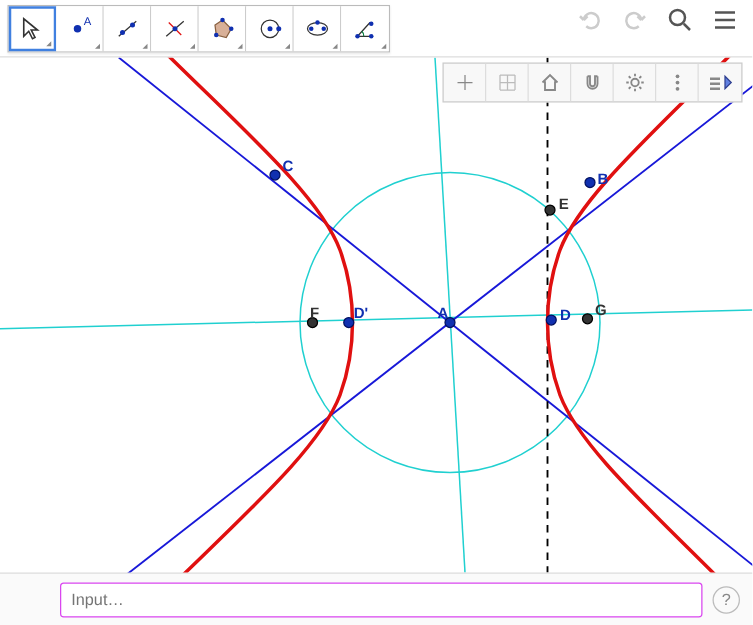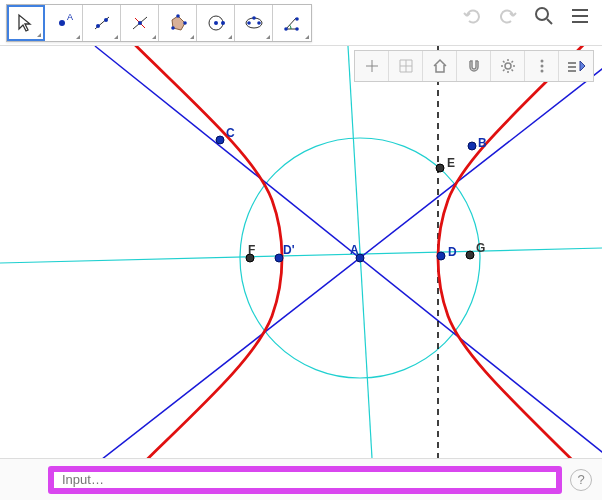--- a/index.html
+++ b/index.html
@@ -11,21 +11,21 @@
 .tool.selected{border:2px solid #4080e0;width:38px;height:36px}
 .tool::after{content:"";position:absolute;bottom:2px;right:2px;width:0;height:0;border-left:4px solid transparent;border-bottom:4px solid #888}
 .topright{margin-left:auto;display:flex;align-items:center;gap:12px;padding-right:4px}
 .ico{width:24px;height:24px;display:flex;align-items:center;justify-content:center;color:#666;cursor:pointer}
 .ico.disabled{color:#ccc;pointer-events:none}
 .secondbar{position:absolute;top:50px;right:8px;display:flex;border:1px solid #ccc;background:#f8f8f8;z-index:9}
 .sbtn{width:34px;height:30px;border-right:1px solid #ddd;display:flex;align-items:center;justify-content:center;cursor:pointer;color:#777}
 .sbtn:last-child{border-right:none}
 .canvas{position:absolute;top:0;left:0;width:602px;height:458px;z-index:1}
 .inputbar{position:absolute;bottom:0;left:0;right:0;height:42px;border-top:1px solid #ddd;background:#fafafa;display:flex;align-items:center;padding:0 10px;gap:8px}
-.inputbar input{flex:1;height:28px;border:6px solid #d946ef;border-radius:3px;padding:0 8px;font-size:13px;color:#333;margin-left:38px}
+.inputbar input{flex:1;height:28px;border:1px solid #d946ef;border-radius:3px;padding:0 8px;font-size:13px;color:#333;margin-left:38px}
 .help{width:22px;height:22px;border:1px solid #bbb;border-radius:50%;display:flex;align-items:center;justify-content:center;color:#888;font-size:13px;cursor:pointer}
 .ptlabel{position:absolute;font-size:12px;font-weight:600;color:#1030b0;z-index:3}
 </style>
 </head>
 <body>
 
 <svg class="canvas" viewBox="0 0 602 458">
 
   <circle cx="360" cy="258" r="120" fill="none" stroke="#20d0d0" stroke-width="1.2"></circle>
 

